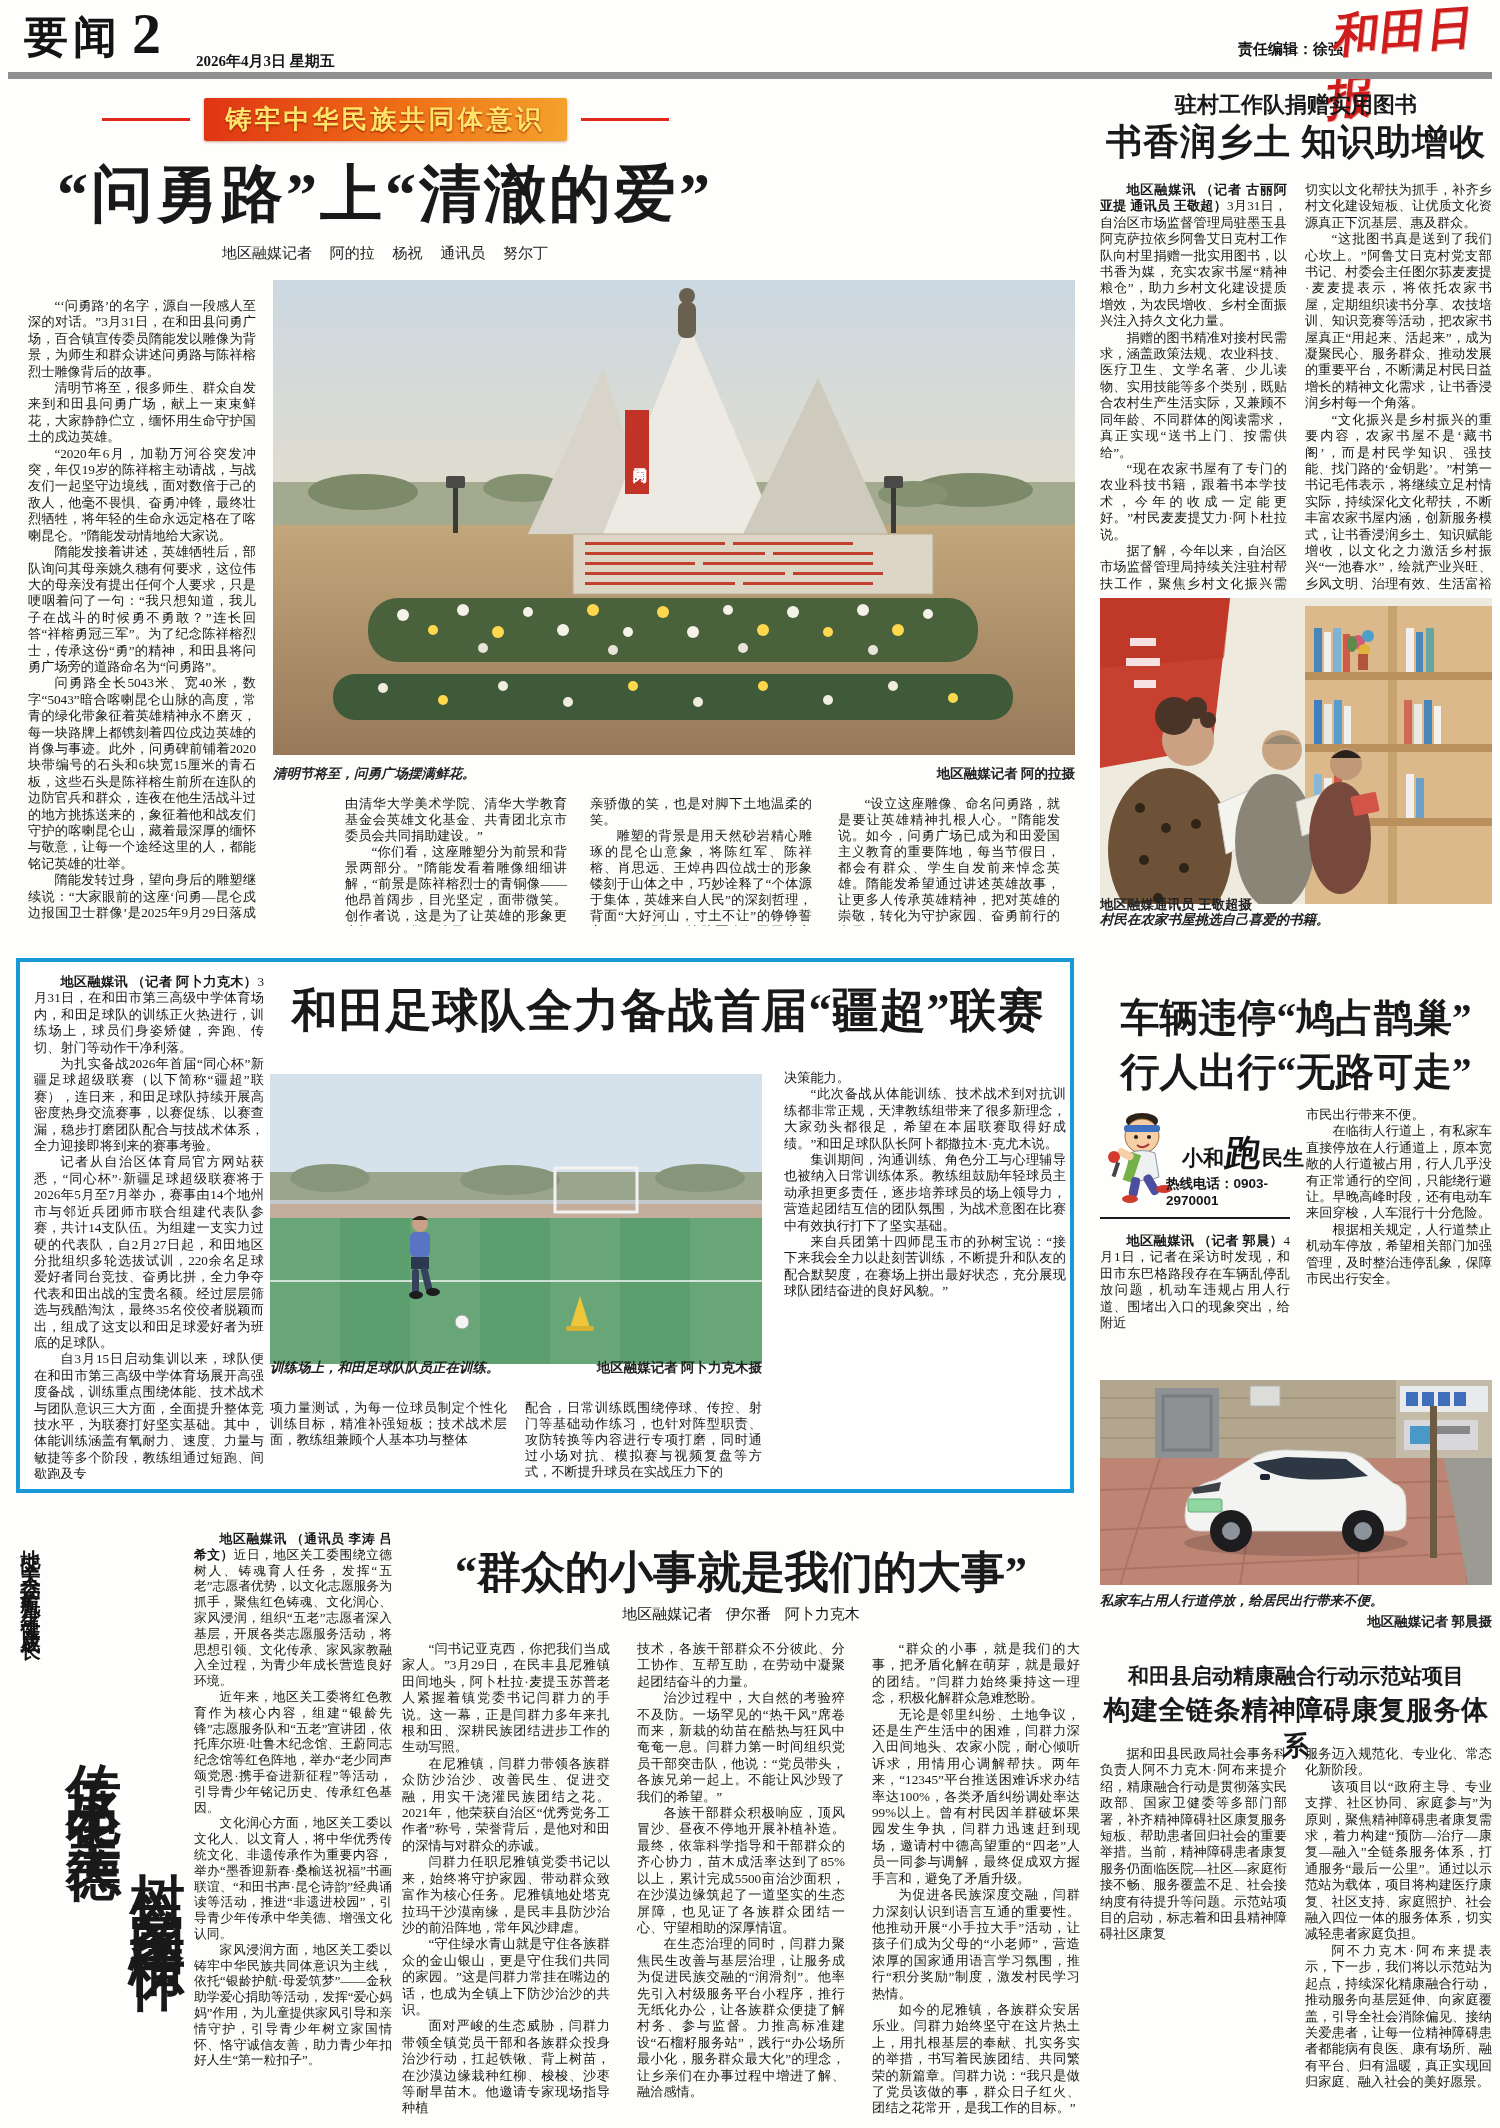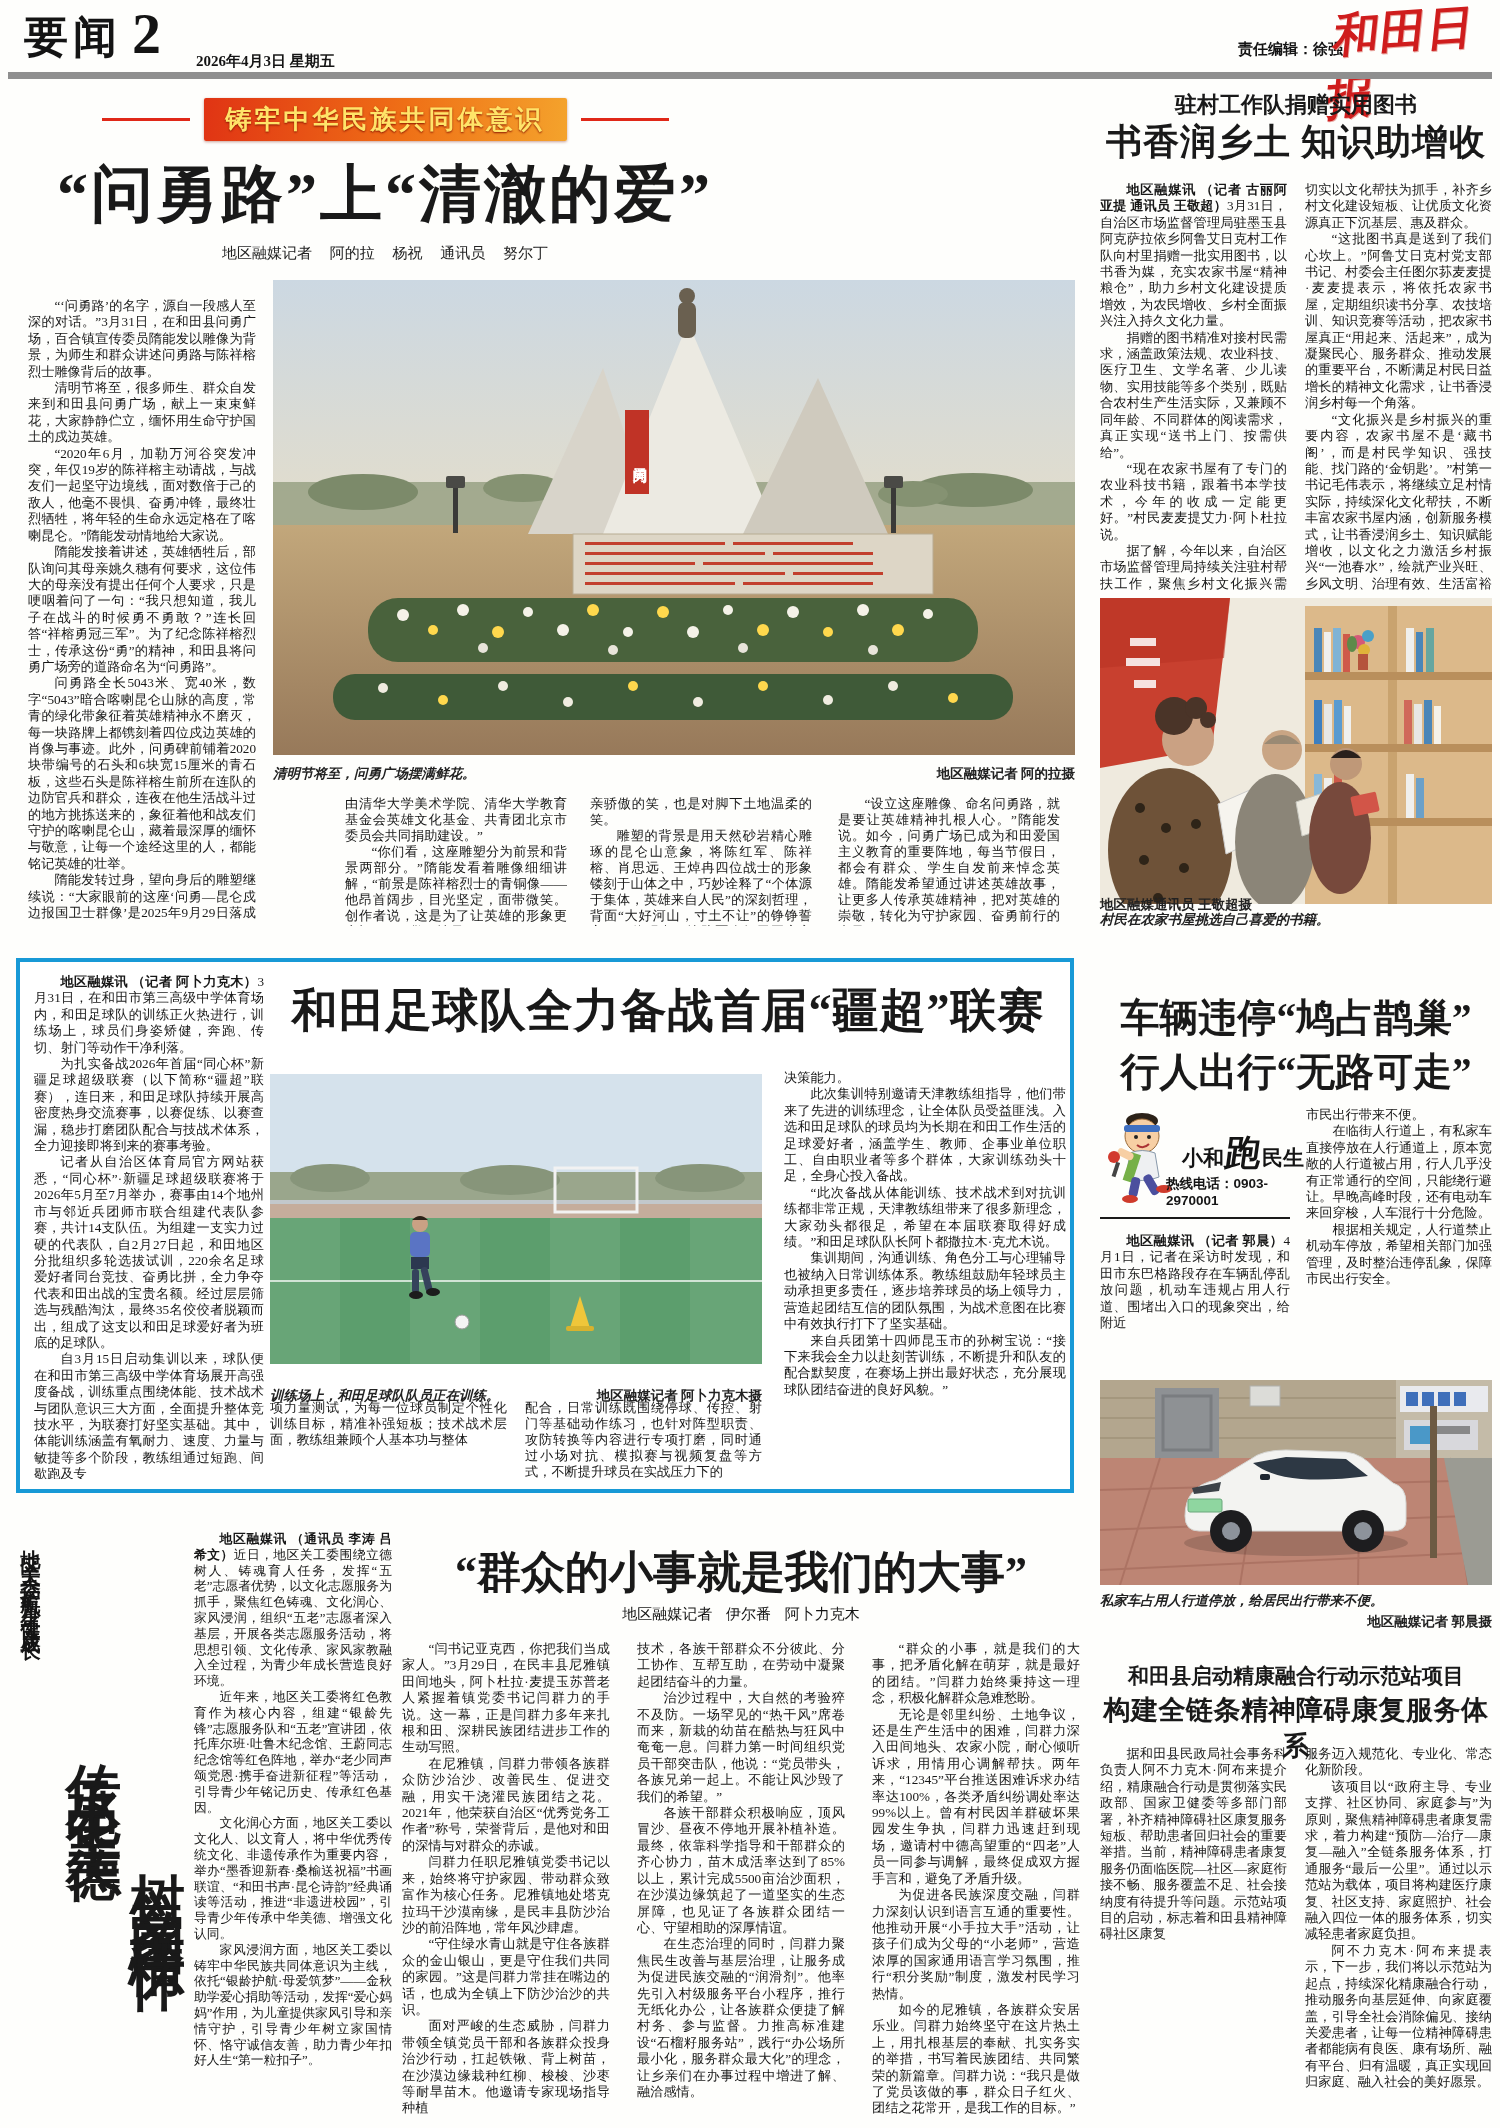--- a/index.html
+++ b/index.html
@@ -43,21 +43,21 @@
   .l-c3{left:570px;top:708px;width:222px;height:130px;line-height:16px}
   .l-c4{left:818px;top:708px;width:222px;height:130px;line-height:16px}
   .plaque{position:absolute;left:354px;top:133px;width:22px;height:80px;color:#fff;font-weight:bold;
           font-size:15px;text-align:center;line-height:1.2;padding-top:6px}
 
   
   #football{left:16px;top:958px;width:1058px;height:535px;border:4px solid #1899d6;background:#fff}
   .f-col1{left:14px;top:12px;width:230px;height:505px}
   .f-hl{position:absolute;left:250px;top:18px;width:796px;font-size:46px;letter-spacing:1px}
   .f-photo{left:250px;top:112px;width:492px;height:290px}
-  .f-caprow{position:absolute;left:250px;top:424px;width:492px;display:flex;justify-content:space-between;align-items:baseline}
+  .f-caprow{position:absolute;left:250px;top:396px;width:492px;display:flex;justify-content:space-between;align-items:baseline}
   .f-b1{left:250px;top:438px;width:237px;height:84px;line-height:16px}
   .f-b2{left:505px;top:438px;width:237px;height:84px;line-height:16px}
   .f-col4{left:764px;top:108px;width:282px;height:414px}
 
   
   #youth{left:16px;top:1528px;width:378px;height:600px}
   .y-kicker{position:absolute;left:2px;top:6px;height:430px;font-size:20px;font-weight:bold;letter-spacing:7px}
   .y-h1{position:absolute;left:40px;top:2px;height:480px;font-size:55px;font-weight:bold;letter-spacing:17px}
   .y-h2{position:absolute;left:104px;top:112px;height:480px;font-size:55px;font-weight:bold;letter-spacing:17px}
   .y-body{left:178px;top:4px;width:198px;height:592px;font-size:12.8px;line-height:15.8px}
@@ -274,21 +274,20 @@
     <span class="credit">地区融媒记者 阿卜力克木摄</span>
   </div>
   <div class="bodycol f-b1">
       <p class="para ni">项力量测试，为每一位球员制定个性化训练目标，精准补强短板；技术战术层面，教练组兼顾个人基本功与整体</p>
     </div>
   <div class="bodycol f-b2">
       <p class="para ni">配合，日常训练既围绕停球、传控、射门等基础动作练习，也针对阵型职责、攻防转换等内容进行专项打磨，同时通过小场对抗、模拟赛与视频复盘等方式，不断提升球员在实战压力下的</p>
     </div>
   <div class="bodycol f-col4">
       <p class="para ni">决策能力。</p>
-      <p class="para">此次集训特别邀请天津教练组指导，他们带来了先进的训练理念，让全体队员受益匪浅。入选和田足球队的球员均为长期在和田工作生活的足球爱好者，涵盖学生、教师、企事业单位职工、自由职业者等多个群体，大家训练劲头十足，全身心投入备战。</p>
       <p class="para">“此次备战从体能训练、技术战术到对抗训练都非常正规，天津教练组带来了很多新理念，大家劲头都很足，希望在本届联赛取得好成绩。”和田足球队队长阿卜都撒拉木·克尤木说。</p>
       <p class="para">集训期间，沟通训练、角色分工与心理辅导也被纳入日常训练体系。教练组鼓励年轻球员主动承担更多责任，逐步培养球员的场上领导力，营造起团结互信的团队氛围，为战术意图在比赛中有效执行打下了坚实基础。</p>
       <p class="para">来自兵团第十四师昆玉市的孙树宝说：“接下来我会全力以赴刻苦训练，不断提升和队友的配合默契度，在赛场上拼出最好状态，充分展现球队团结奋进的良好风貌。”</p>
     </div>
 </div>
 
 <div id="youth" class="abs">
   <div class="y-kicker v">地区关工委护航青少年健康成长</div>
   <div class="y-h1 v hl">传承中华美德</div>
   <div class="y-h2 v hl">树立家国情怀</div>

